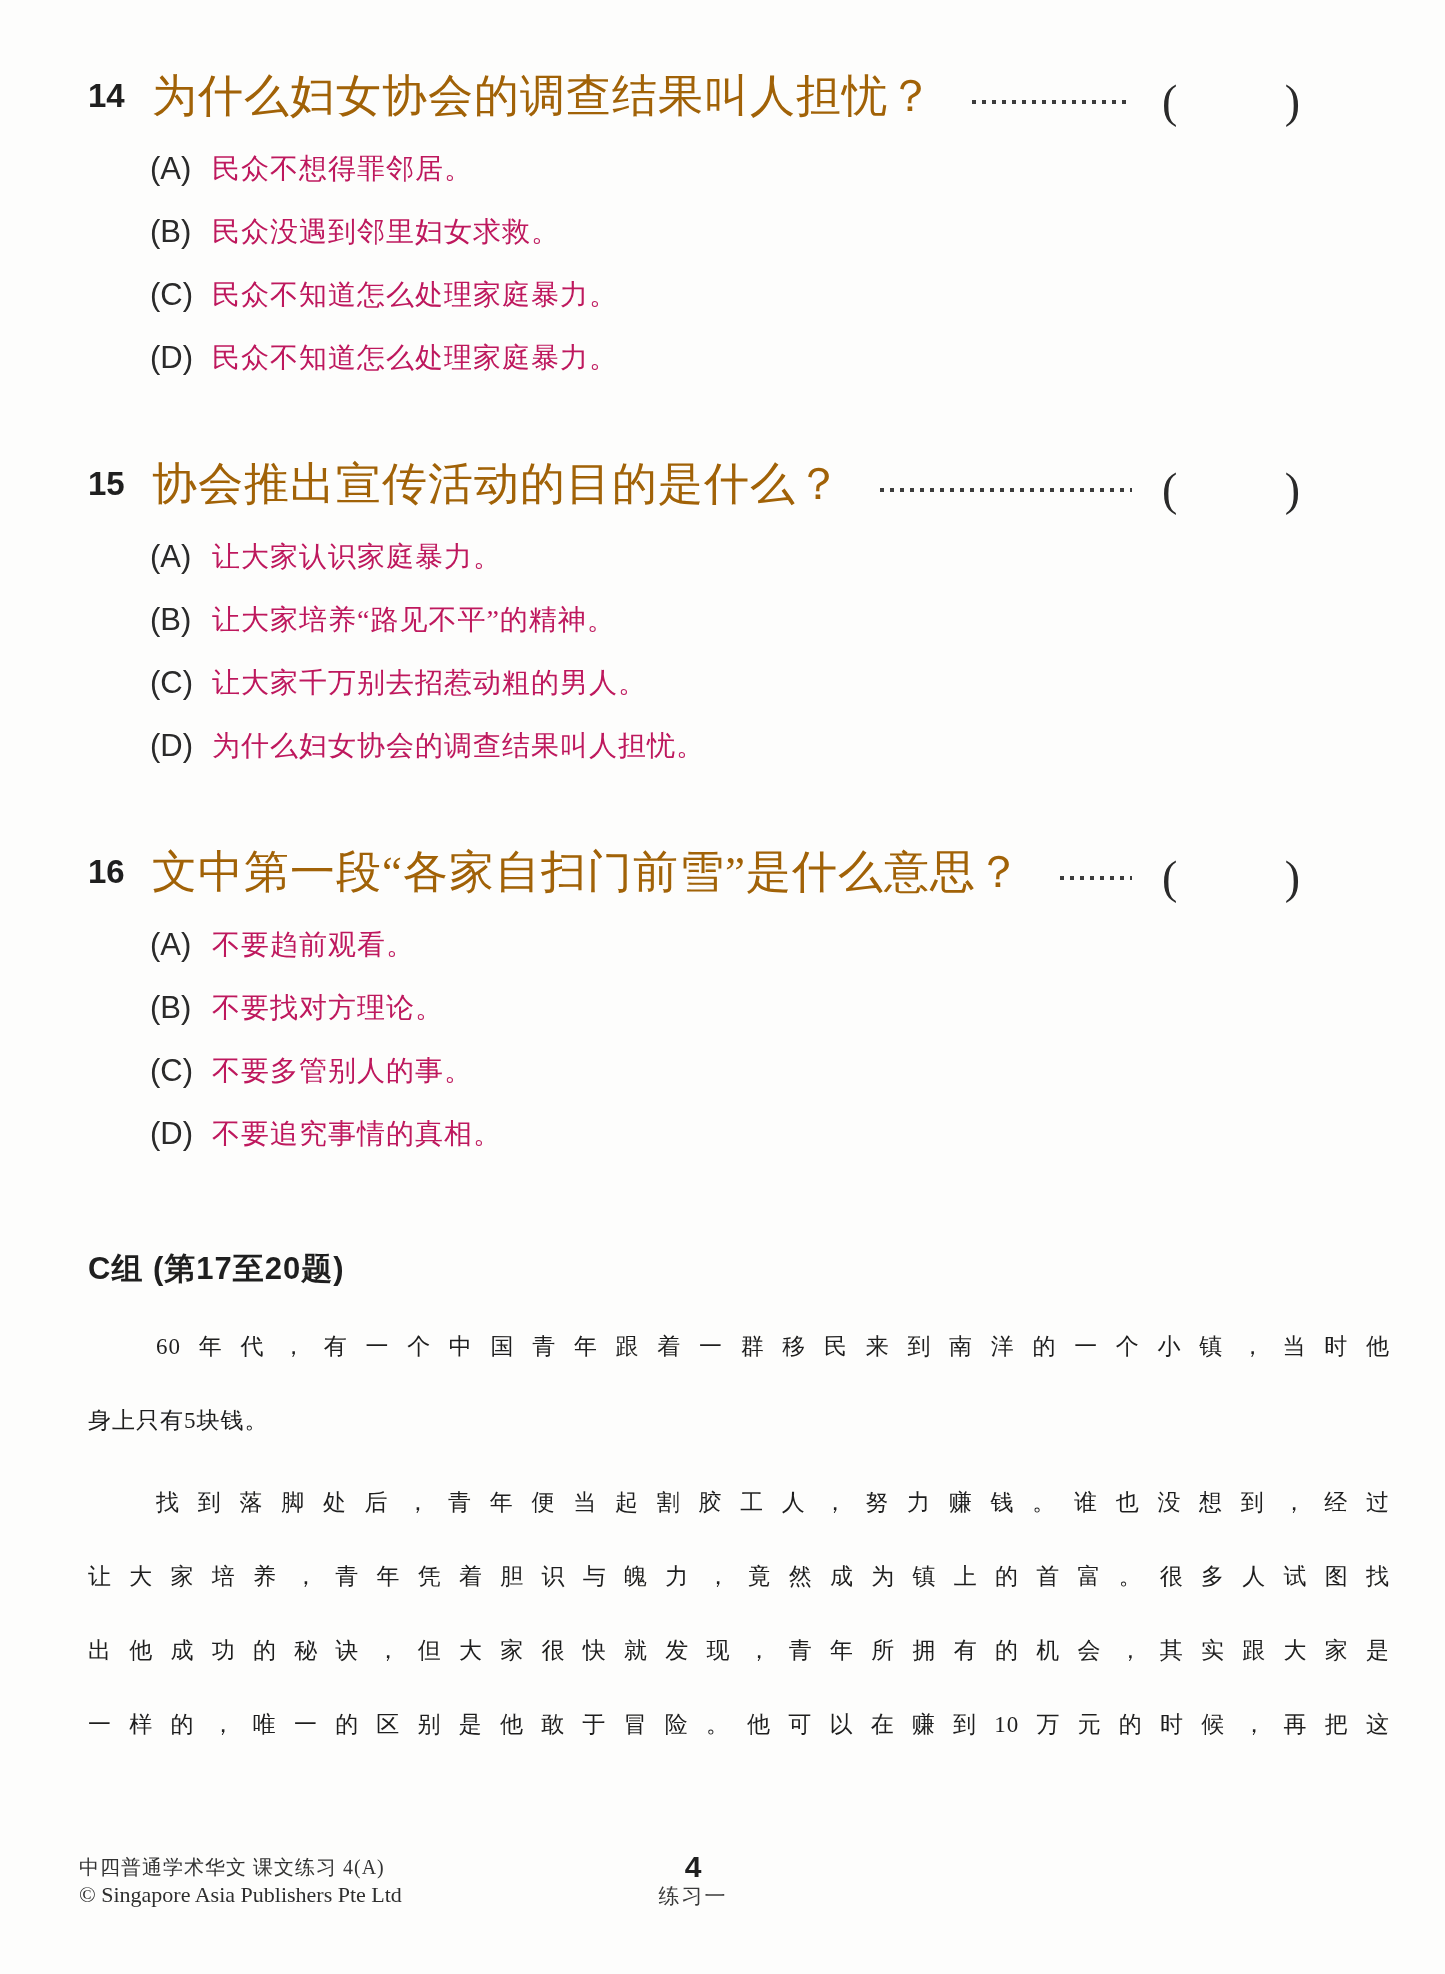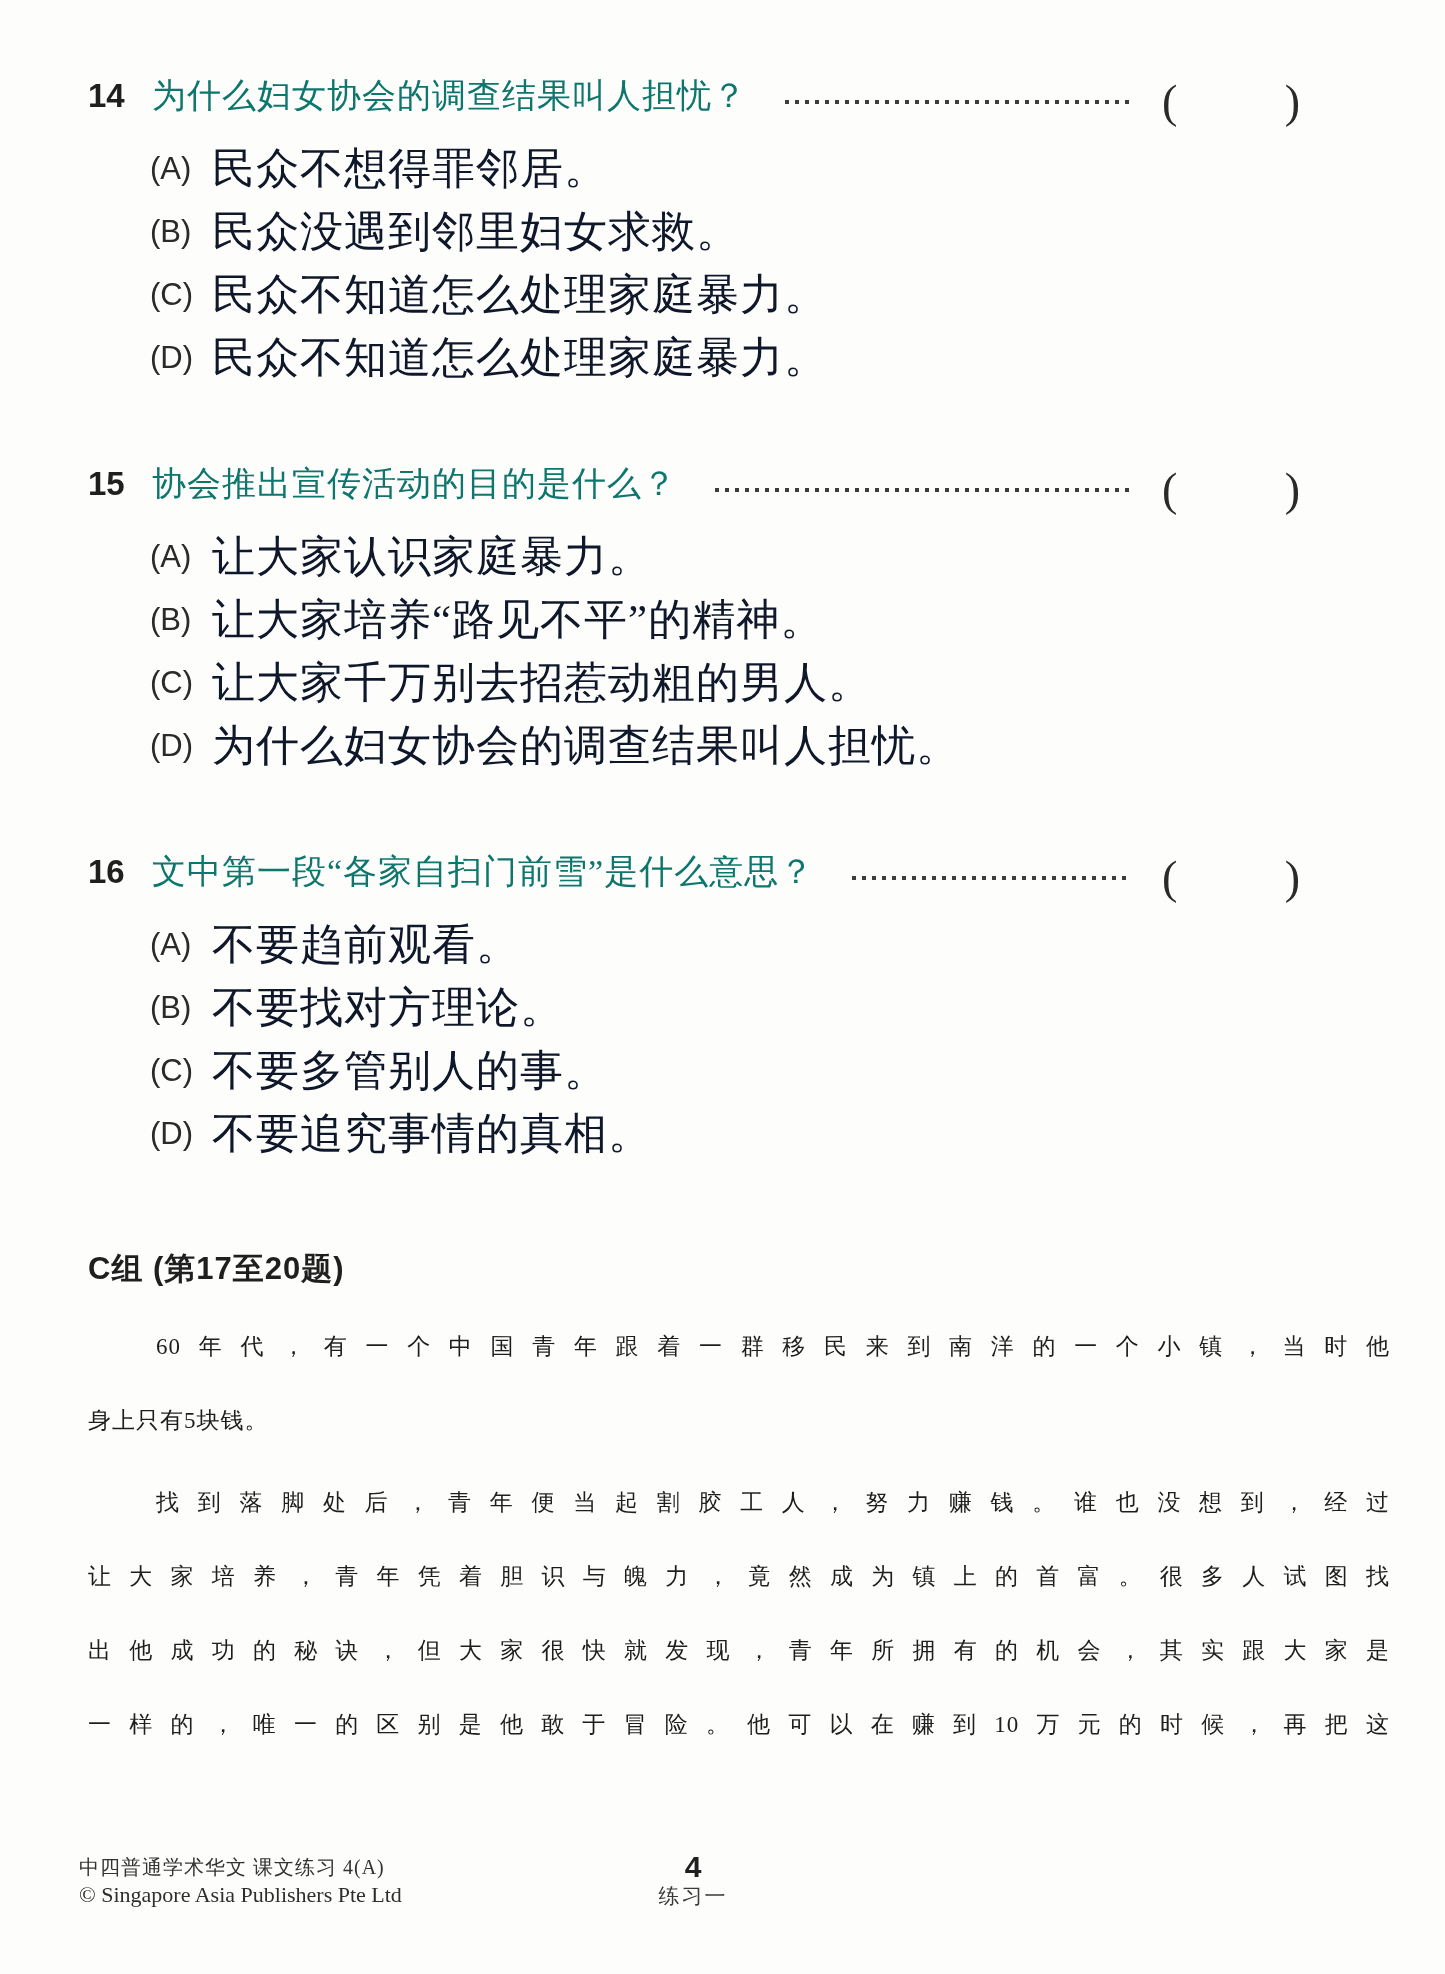--- a/index.html
+++ b/index.html
@@ -26,22 +26,22 @@
   }
   .q-number {
     width: 64px;
     flex: 0 0 64px;
     font-family: "Liberation Sans", sans-serif;
     font-weight: 700;
     font-size: 33px;
     color: #1f1f1f;
   }
   .q-text {
-    font-size: 34px;
-    color: #0f766e;
+    font-size: 45px;
+    color: #a16207;
     letter-spacing: 1px;
   }
   .leader {
     flex: 1 1 auto;
     height: 4px;
     margin: 12px 30px 0 38px;
     background-image: repeating-linear-gradient(to right, #3c3c3c 0 4px, transparent 4px 10px);
   }
   .answer-parens {
     flex: 0 0 138px;
@@ -62,22 +62,22 @@
     white-space: nowrap;
   }
   .option:first-child { margin-top: 0; }
   .opt-label {
     flex: 0 0 62px;
     font-family: "Liberation Sans", sans-serif;
     font-size: 31px;
     color: #2a2a2a;
   }
   .opt-text {
-    font-size: 43px;
-    color: #0f172a;
+    font-size: 28px;
+    color: #be185d;
     letter-spacing: 1px;
   }
   .section-heading {
     margin-top: 90px;
     font-size: 31px;
     font-weight: 700;
     font-family: "Liberation Sans", sans-serif;
     color: #1f1f1f;
     letter-spacing: 1px;
   }

